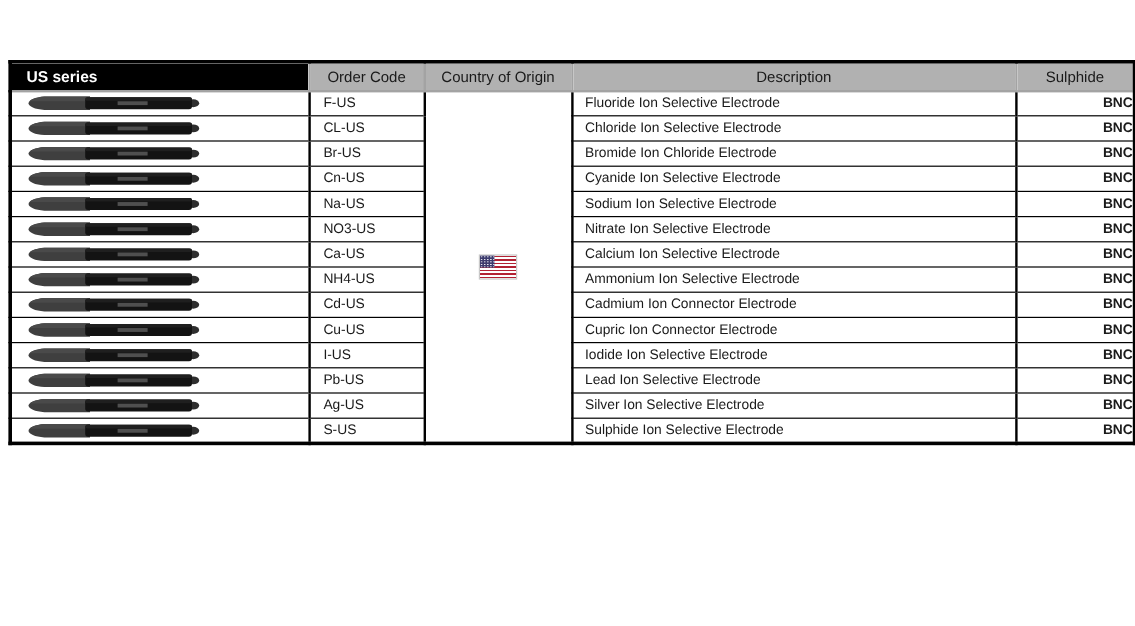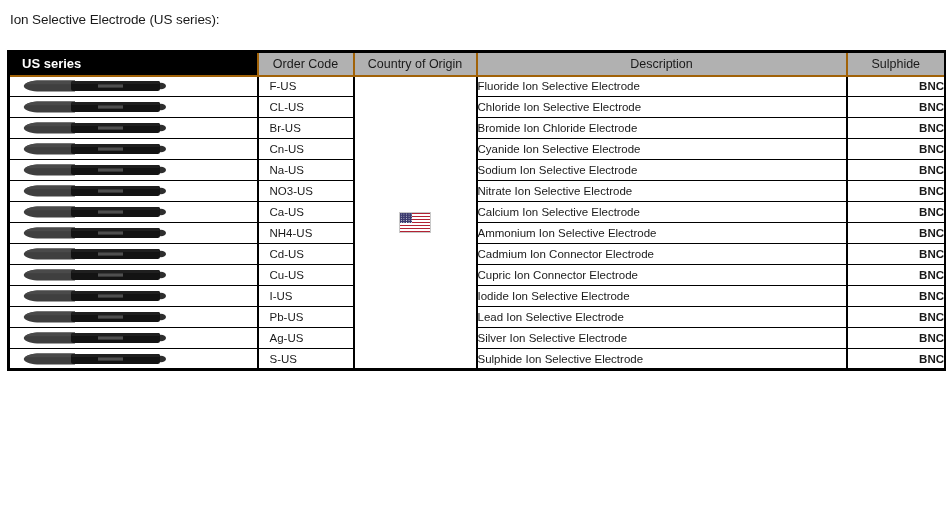--- a/index.html
+++ b/index.html
@@ -28,21 +28,21 @@
     position: absolute;
     left: 7px;
     top: 50px;
     width: 937px;
     table-layout: fixed;
     border-collapse: collapse;
     border: 3px solid #000000;
   }
   table.products th {
     background: #b1b1b1;
-    border: 2px solid #a16207;
+    border: 2px solid #a3a3a3;
     font-size: 12.5px;
     font-weight: normal;
     color: #1a1a1a;
     text-align: center;
     height: 24px;
     overflow: hidden;
     white-space: nowrap;
     margin-left: 22px;
   }
   table.products th.th-series {
@@ -60,21 +60,21 @@
     border-bottom: 1px solid #000000;
     height: 21px;
     font-size: 11.5px;
     color: #1a1a1a;
     overflow: hidden;
     white-space: nowrap;
     background: #ffffff;
   }
   td.td-img { padding-left: 11px; }
   td.td-code { padding-left: 11px; }
-  td.td-desc { }
+  td.td-desc { padding-left: 10px; }
   td.td-conn { text-align: right; font-weight: bold; }
   td.td-country { text-align: center; vertical-align: middle; }
   .electrode { display: block; }
   
   .usflag {
     display: inline-block;
     width: 30px;
     height: 19px;
     position: relative;
     vertical-align: middle;
@@ -93,21 +93,20 @@
     height: 10.2px;
     background-color: #3c3b6e;
     background-image: radial-gradient(circle, #ffffff 0.5px, rgba(255,255,255,0) 0.7px);
     background-size: 2.6px 2.1px;
   }
 </style>
 </head>
 <body>
 
 <div class="page">
-  <div class="title">Ion Selective Electrode (US series):</div>
 
   <table class="products">
     <colgroup>
       <col style="width:249px">
       <col style="width:96px">
       <col style="width:123px">
       <col style="width:370px">
       <col style="width:99px">
     </colgroup>
     <thead>

